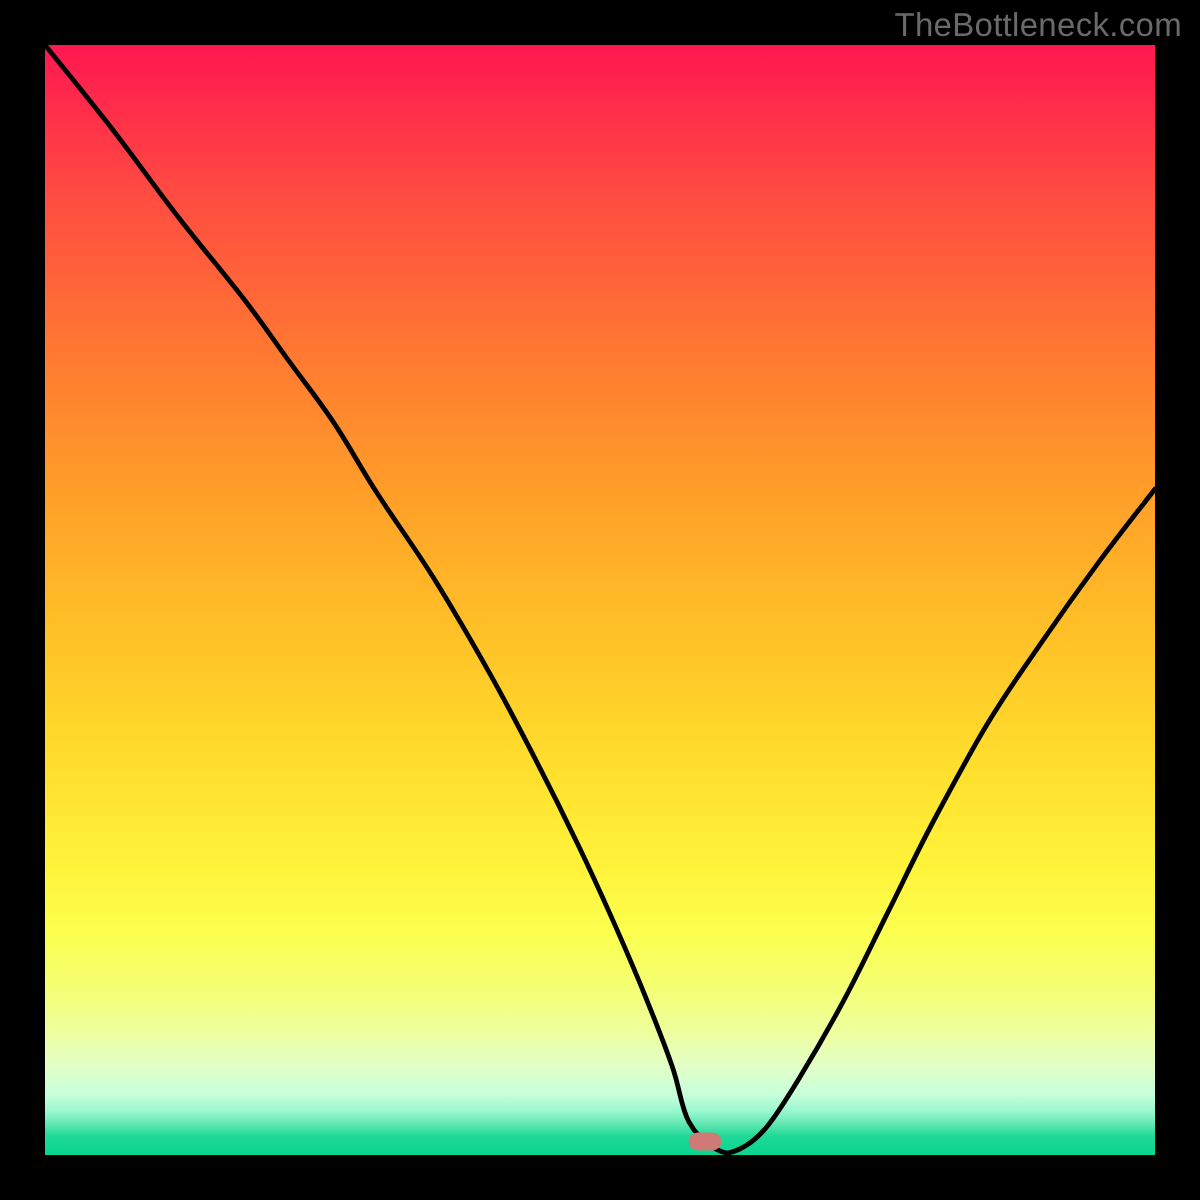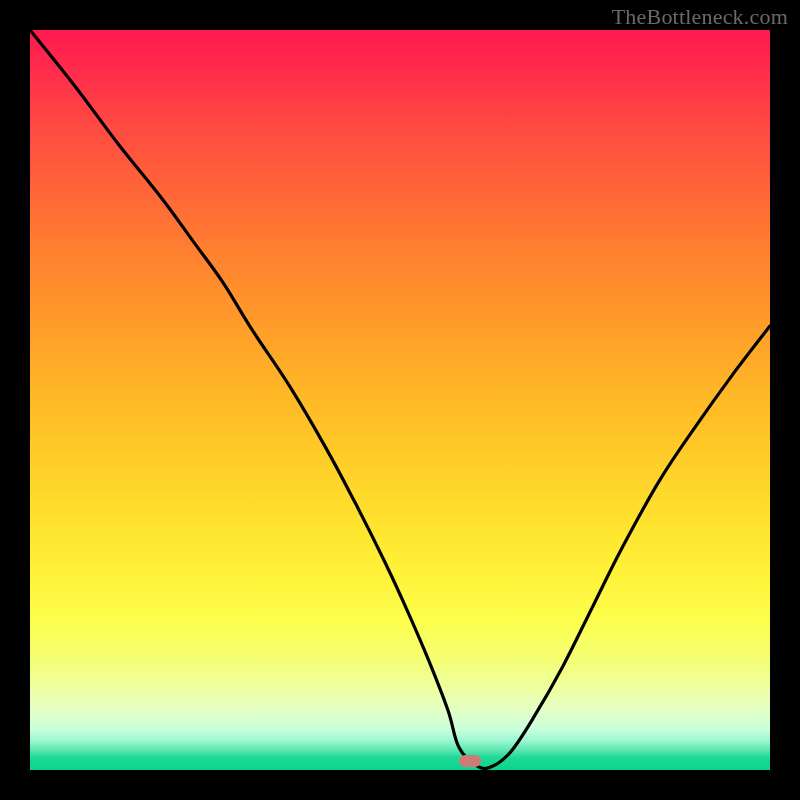--- a/index.html
+++ b/index.html
@@ -8,21 +8,20 @@
     width: 800px;
     height: 800px;
     background: #000;
     overflow: hidden;
     font-family: Arial, Helvetica, sans-serif;
   }
   .wrap {
     position: relative;
     width: 800px;
     height: 800px;
-    font-family: Liberation Serif, serif;
   }
   .watermark {
     position: absolute;
     top: 4px;
     right: 12px;
     color: #6a6a6a;
     font-size: 22px;
     letter-spacing: 0.2px;
     z-index: 10;
     user-select: none;

